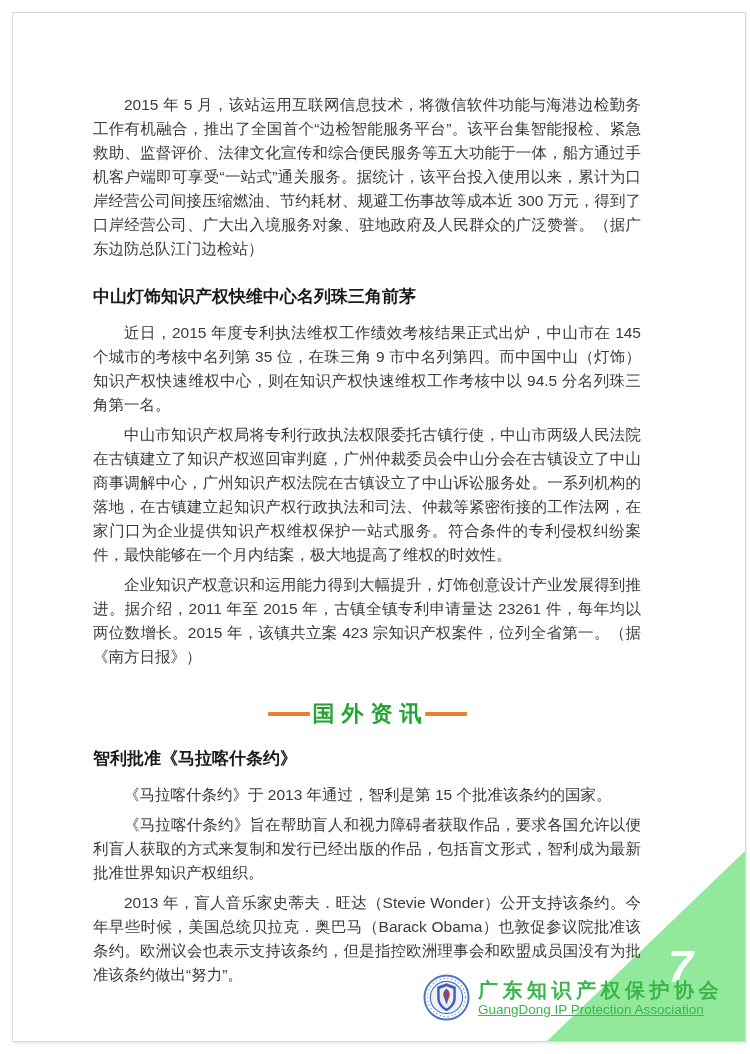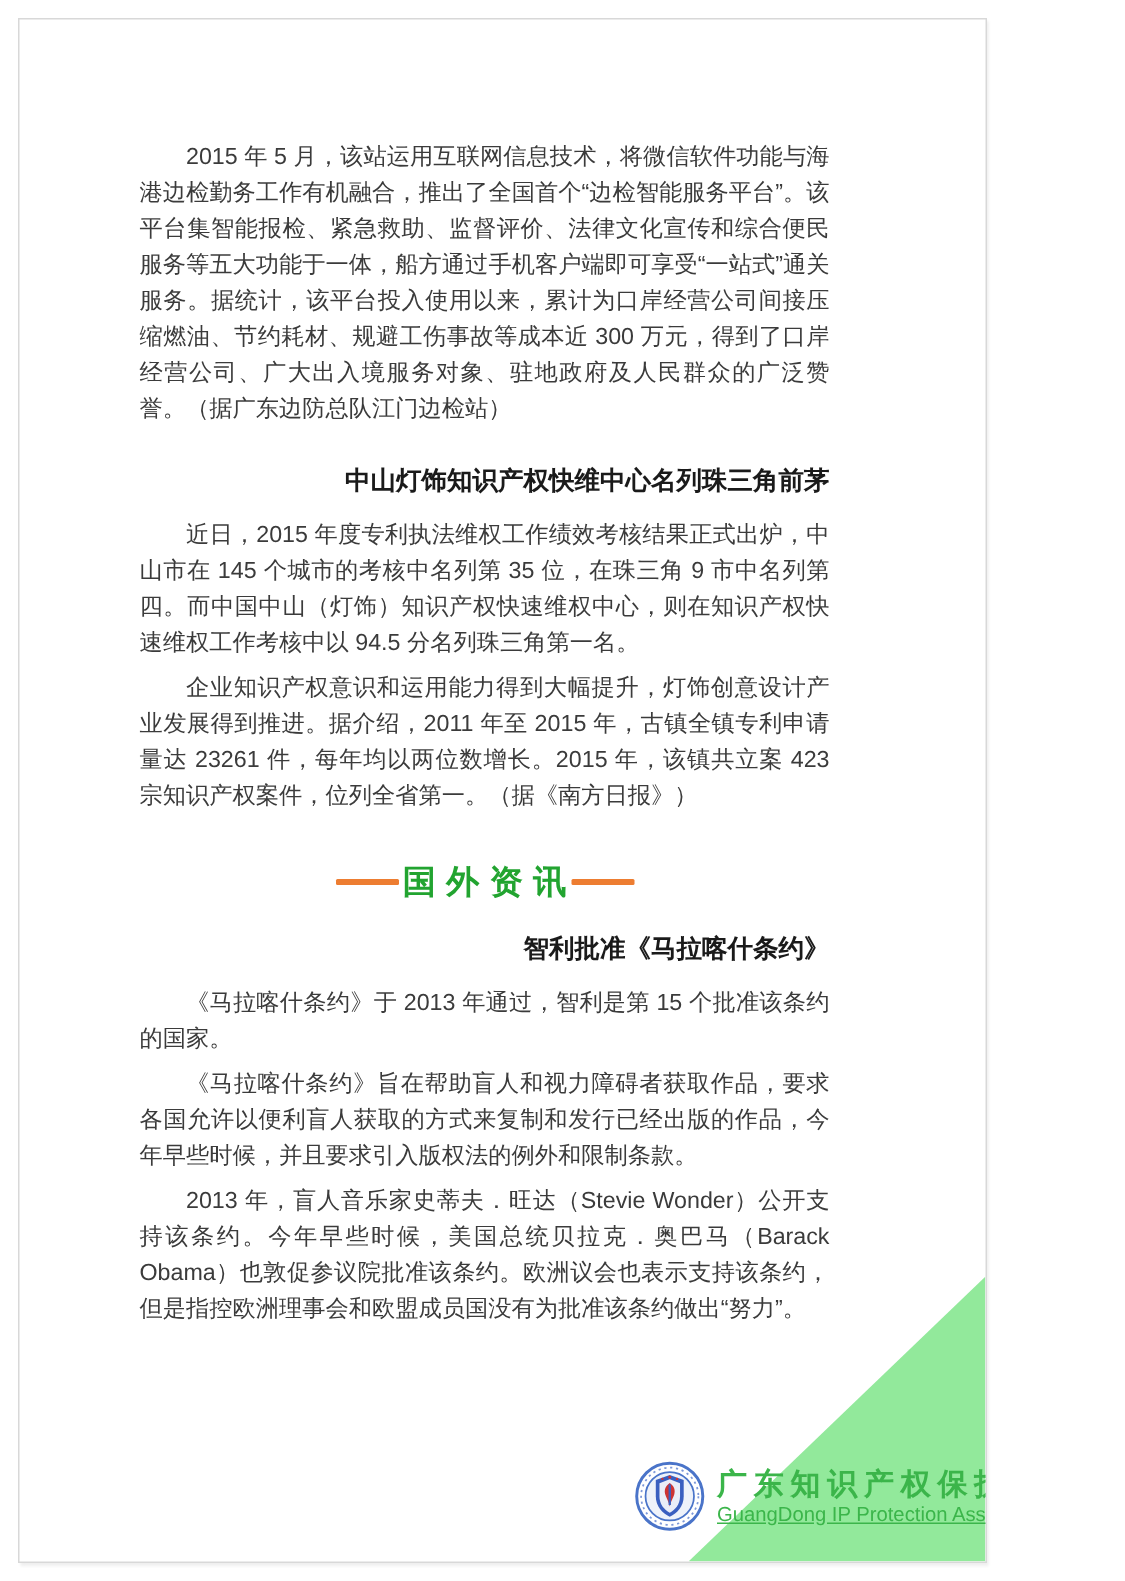--- a/index.html
+++ b/index.html
@@ -4,38 +4,38 @@
 <style>
   * { margin: 0; padding: 0; box-sizing: border-box; }
   html, body { background: #ffffff; }
   body {
     width: 750px; height: 1054px;
     font-family: "Liberation Sans", "DejaVu Sans", sans-serif;
     position: relative; overflow: hidden;
   }
   .page {
     position: absolute; left: 12px; top: 12px;
-    width: 646px; height: 1030px;
+    width: 734px; height: 1030px;
     background: #ffffff;
     border: 1px solid #d8d8d8;
     box-shadow: 1px 2px 2px rgba(0,0,0,0.07);
     overflow: hidden;
   }
   .content {
     position: absolute; left: 0; top: 0; width: 100%;
     padding: 74px 104px 0 80px;
   }
   .para {
     font-size: 15.5px; line-height: 24px; color: #3b3b3b;
     text-align: justify; text-indent: 2em;
     margin: 6px 0;
   }
   .article-title {
     font-size: 17px; font-weight: bold; color: #1a1a1a;
-    text-align: right;
+    text-align: left;
     margin: 24px 0 12px 0;
     line-height: 24px;
   }
   .section-header {
     display: flex; align-items: center; justify-content: center;
     gap: 3px;
     margin: 30px 0 18px 0;
     height: 30px;
   }
   .dash {
@@ -79,32 +79,33 @@
 
   <div class="corner-triangle"></div>
 
   <div class="content">
 
     <p class="para">2015 年 5 月，该站运用互联网信息技术，将微信软件功能与海港边检勤务工作有机融合，推出了全国首个“边检智能服务平台”。该平台集智能报检、紧急救助、监督评价、法律文化宣传和综合便民服务等五大功能于一体，船方通过手机客户端即可享受“一站式”通关服务。据统计，该平台投入使用以来，累计为口岸经营公司间接压缩燃油、节约耗材、规避工伤事故等成本近 300 万元，得到了口岸经营公司、广大出入境服务对象、驻地政府及人民群众的广泛赞誉。（据广东边防总队江门边检站）</p>
 
     <h2 class="article-title">中山灯饰知识产权快维中心名列珠三角前茅</h2>
 
     <p class="para">近日，2015 年度专利执法维权工作绩效考核结果正式出炉，中山市在 145 个城市的考核中名列第 35 位，在珠三角 9 市中名列第四。而中国中山（灯饰）知识产权快速维权中心，则在知识产权快速维权工作考核中以 94.5 分名列珠三角第一名。</p>
+    <p class="para">中山市知识产权局将专利行政执法权限委托古镇行使，中山市两级人民法院在古镇建立了知识产权巡回审判庭，广州仲裁委员会中山分会在古镇设立了中山商事调解中心，广州知识产权法院在古镇设立了中山诉讼服务处。一系列机构的落地，在古镇建立起知识产权行政执法和司法、仲裁等紧密衔接的工作法网，在家门口为企业提供知识产权维权保护一站式服务。符合条件的专利侵权纠纷案件，最快能够在一个月内结案，极大地提高了维权的时效性。</p>
     <p class="para">企业知识产权意识和运用能力得到大幅提升，灯饰创意设计产业发展得到推进。据介绍，2011 年至 2015 年，古镇全镇专利申请量达 23261 件，每年均以两位数增长。2015 年，该镇共立案 423 宗知识产权案件，位列全省第一。（据《南方日报》）</p>
 
     <div class="section-header">
       <span class="dash"></span>
       <span class="section-title">国外资讯</span>
       <span class="dash"></span>
     </div>
 
     <h2 class="article-title" style="margin-top:18px;font-family:Liberation Serif, serif;">智利批准《马拉喀什条约》</h2>
 
     <p class="para">《马拉喀什条约》于 2013 年通过，智利是第 15 个批准该条约的国家。</p>
-    <p class="para">《马拉喀什条约》旨在帮助盲人和视力障碍者获取作品，要求各国允许以便利盲人获取的方式来复制和发行已经出版的作品，今年早些时候，并且要求引入版权法的例外和限制条款。</p>
+    <p class="para">《马拉喀什条约》旨在帮助盲人和视力障碍者获取作品，要求各国允许以便利盲人获取的方式来复制和发行已经出版的作品，包括盲文形式，智利成为最新批准世界知识产权组织。</p>
     <p class="para">2013 年，盲人音乐家史蒂夫．旺达（Stevie Wonder）公开支持该条约。今年早些时候，美国总统贝拉克．奥巴马（Barack Obama）也敦促参议院批准该条约。欧洲议会也表示支持该条约，但是指控欧洲理事会和欧盟成员国没有为批准该条约做出“努力”。</p>
 
   </div>
 
   <div class="page-number">7</div>
 
   <div class="footer-brand">
     <svg class="brand-logo" viewBox="0 0 48 48" xmlns="http://www.w3.org/2000/svg">
       <circle cx="24" cy="24" r="22.5" fill="#ffffff" stroke="#4a74c9" stroke-width="2"></circle>
       <circle cx="24" cy="24" r="16.5" fill="#eef2fa" stroke="#4a74c9" stroke-width="1.2"></circle>

